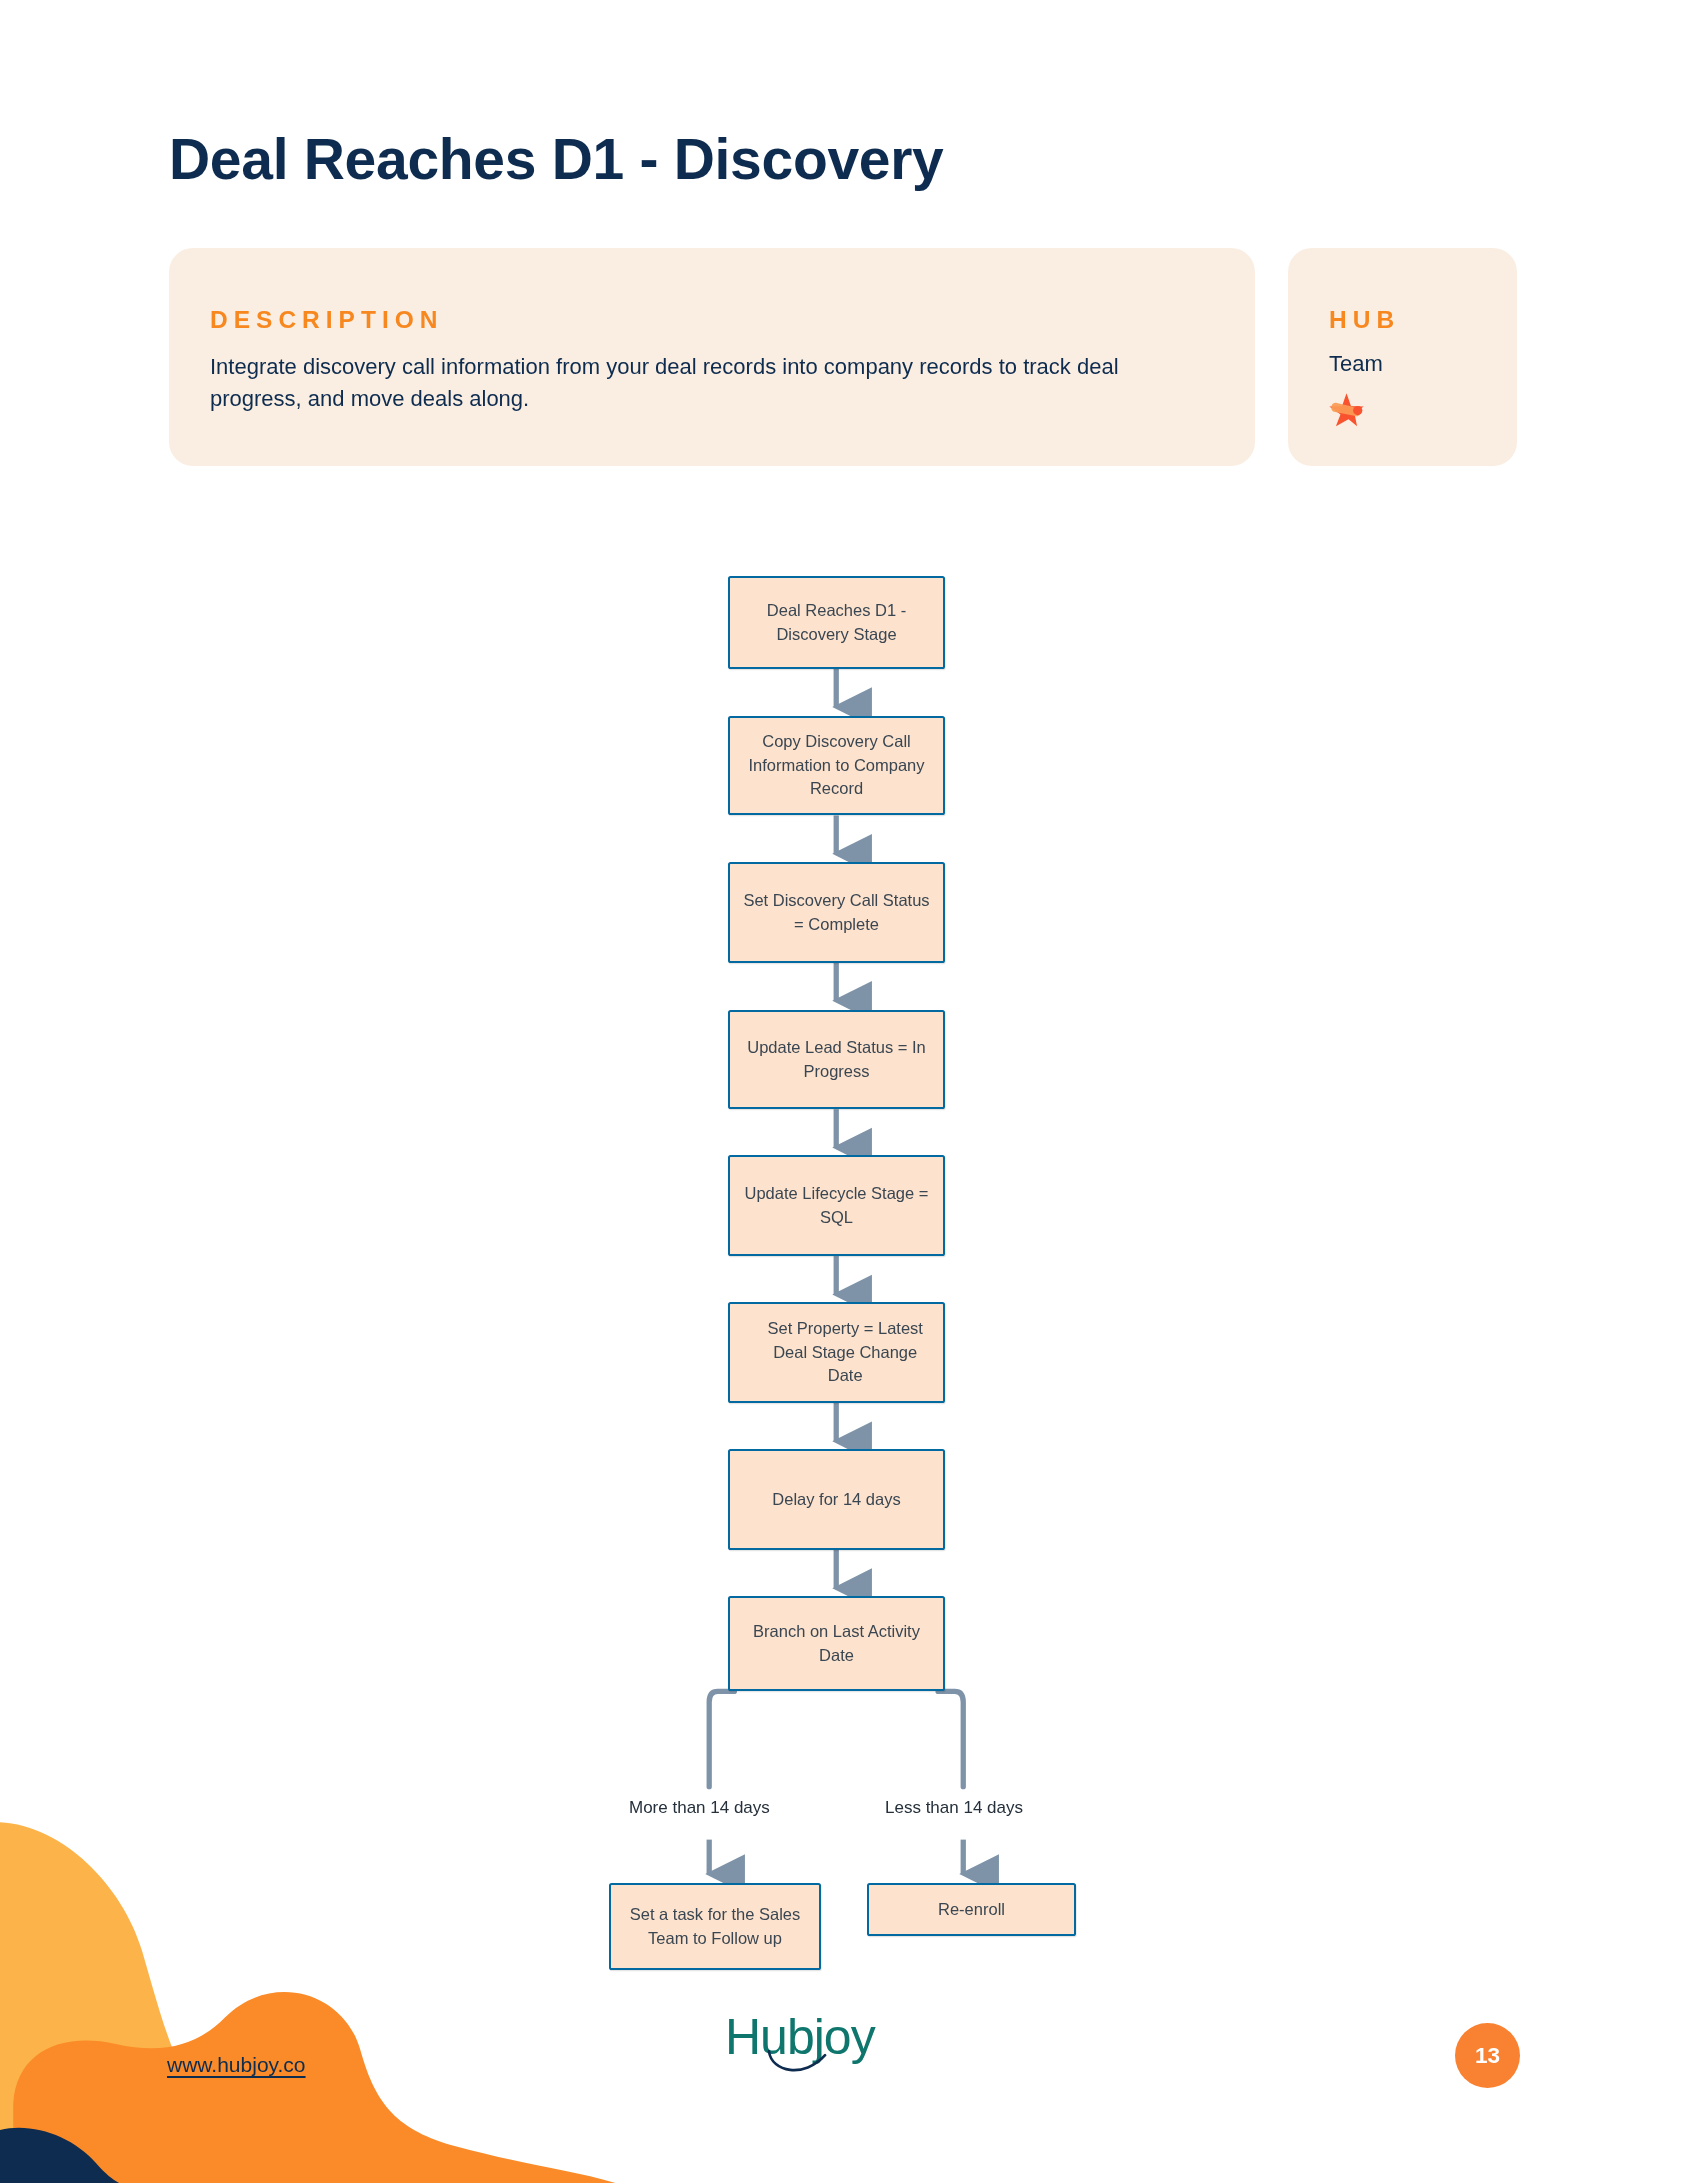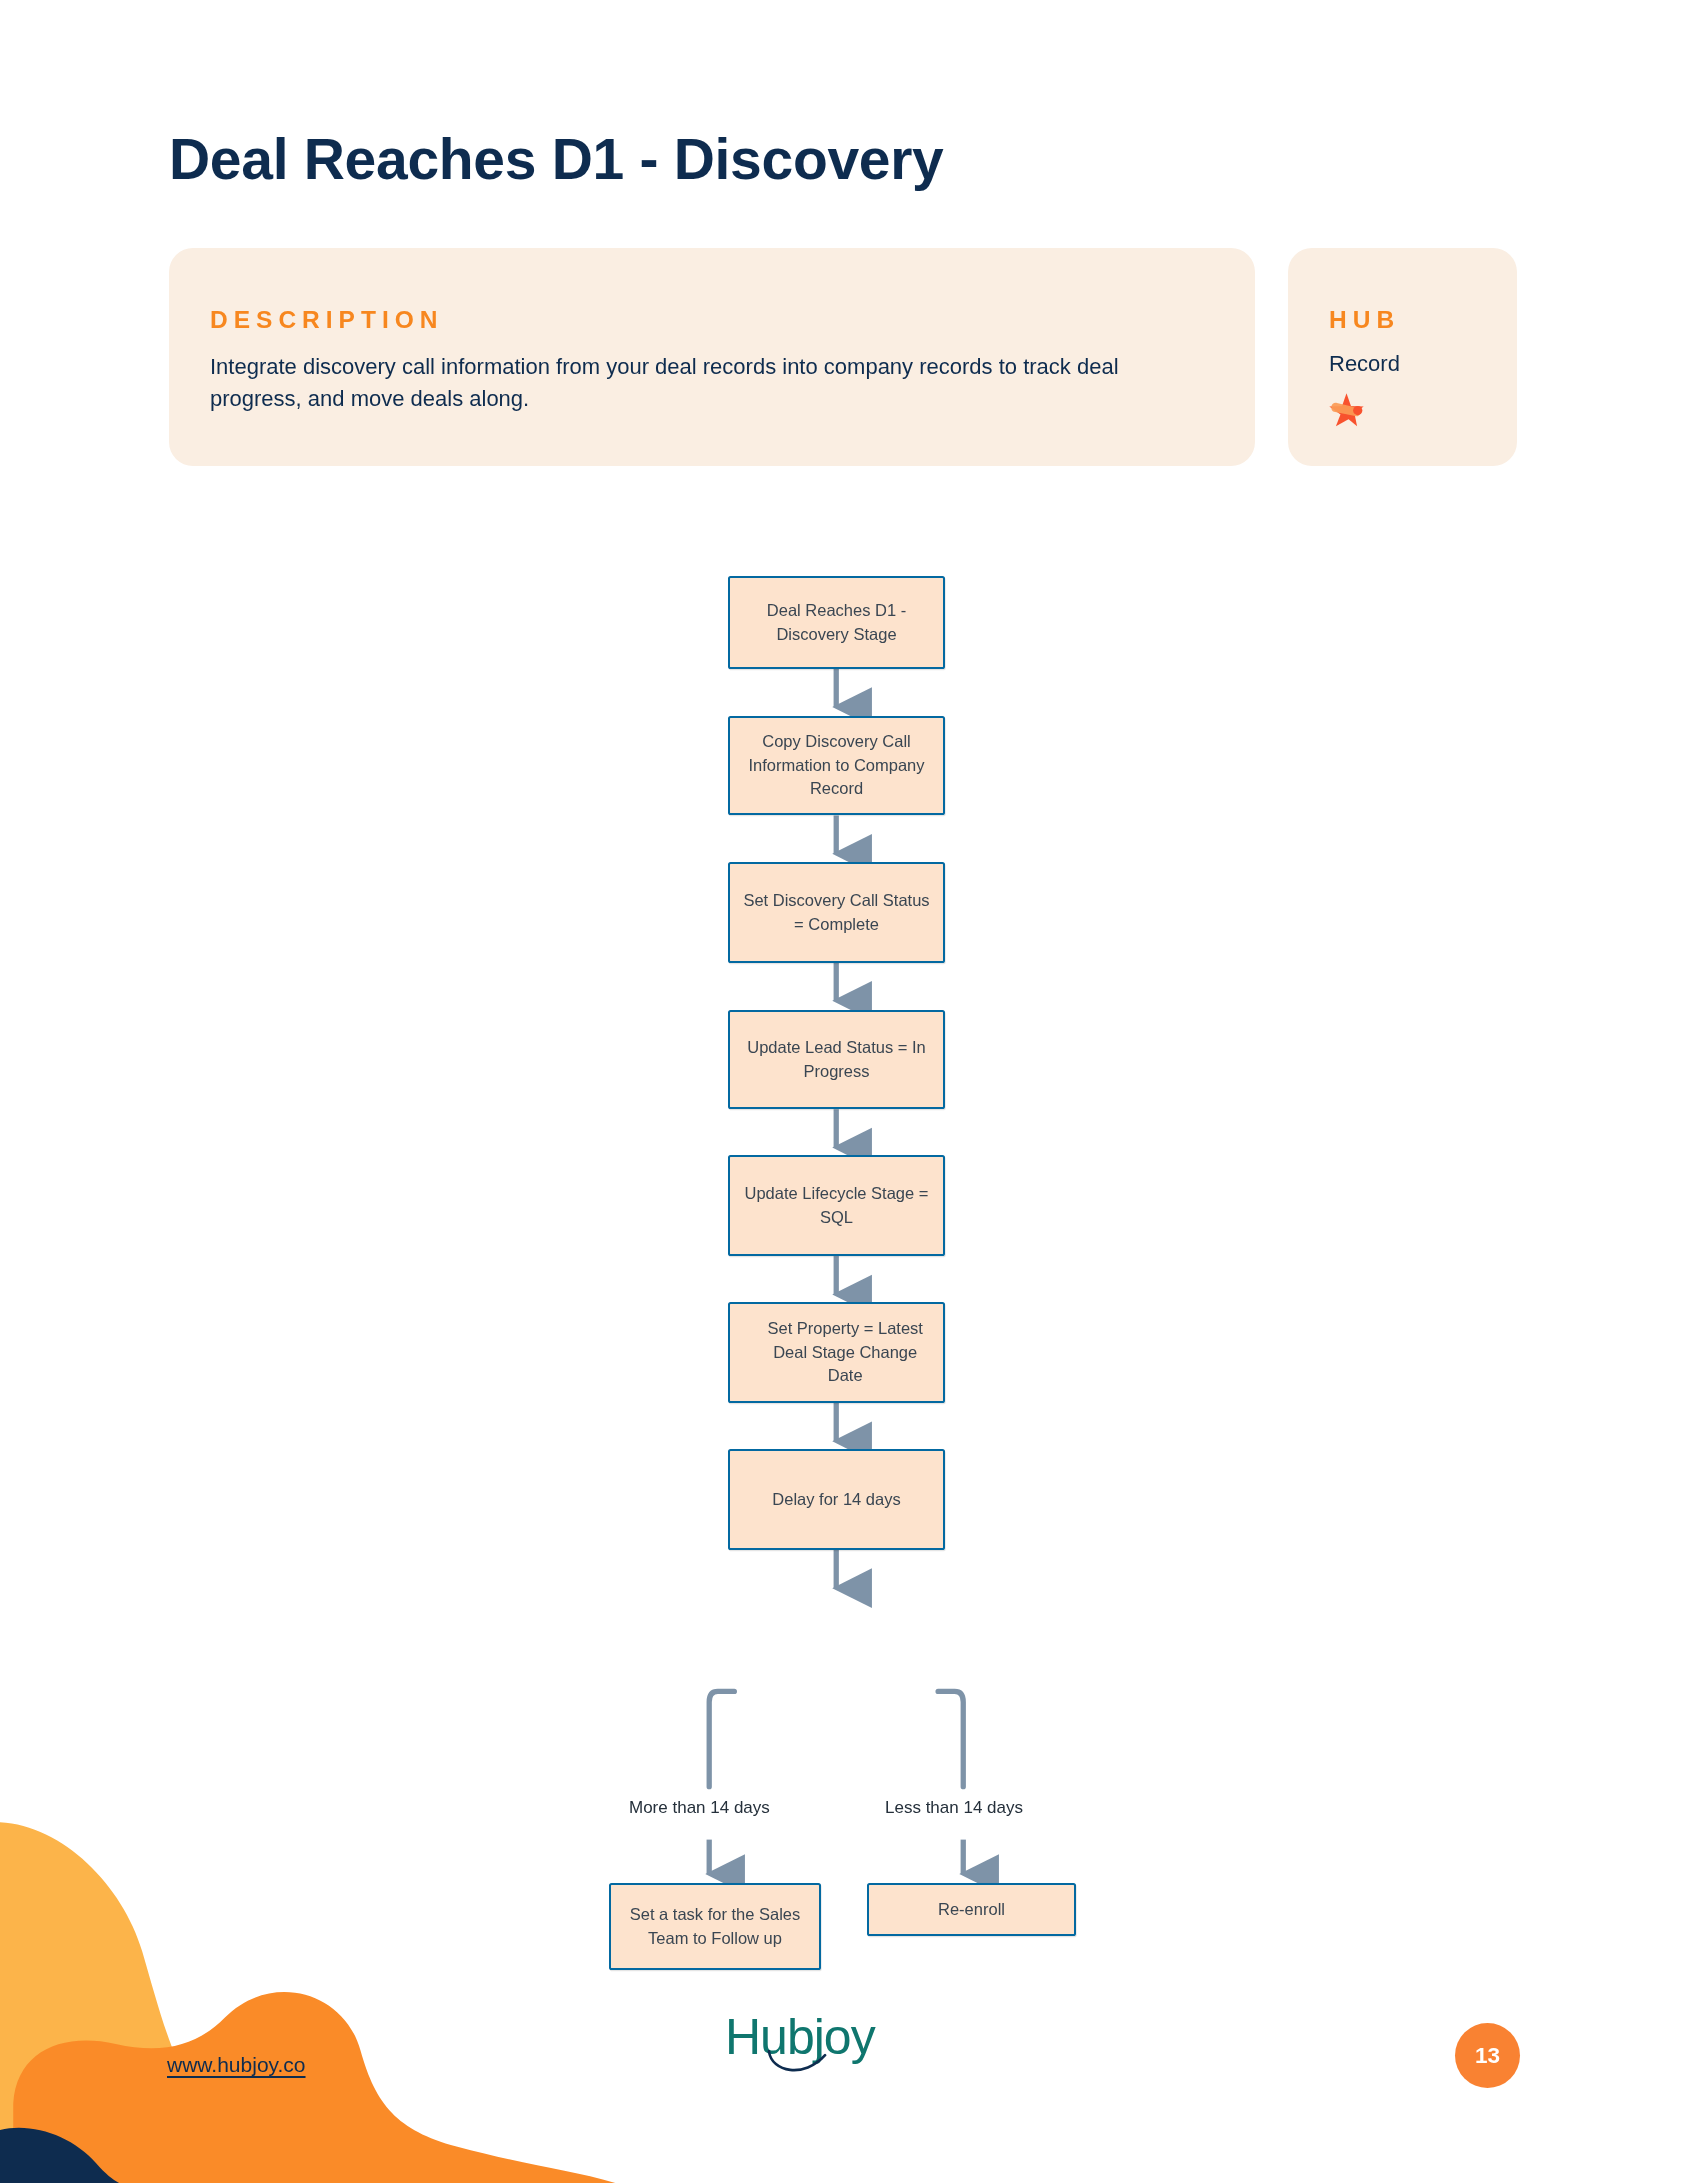--- a/index.html
+++ b/index.html
@@ -103,21 +103,21 @@
 
 <div id="page-title">Deal Reaches D1 - Discovery</div>
 
 <div class="card" id="description-card">
   <div class="card-heading">DESCRIPTION</div>
   <div id="description-body">Integrate discovery call information from your deal records into company records to track deal progress, and move deals along.</div>
 </div>
 
 <div class="card" id="hub-card">
   <div class="card-heading">HUB</div>
-  <div id="hub-value">Record</div>
+  <div id="hub-value">Team</div>
   <svg id="hub-icon" viewBox="0 0 56 56" aria-hidden="true">
     <path fill="#f8522e" d="M28 2 L35 22 L28 30 L21 22 Z"></path>
     <path fill="#f8522e" d="M54 22 L37 34 L27 31 L30 21 Z"></path>
     <path fill="#f8522e" d="M2 22 L26 21 L29 31 L19 34 Z"></path>
     <path fill="#f8522e" d="M12 52 L20 31 L30 31 L33 40 Z"></path>
     <path fill="#f8522e" d="M44 52 L27 38 L30 29 L40 32 Z"></path>
     <path fill="#fb9a55" opacity="0.92" d="M5 23 C5 18.5 9 15.5 13.5 16.5 L44 24 C48 25 50 28.5 49 32 C48 35.5 44.5 37.5 41 36.5 L9 30 C6.5 29.4 5 26.5 5 23 Z"></path>
     <circle cx="45" cy="28" r="7" fill="#f8522e"></circle>
   </svg>
 </div>
@@ -155,20 +155,21 @@
   <div class="node" style="left:728px; top:359px; width:217px; height:101px;">Set Discovery Call Status = Complete</div>
 
   <div class="node" style="left:728px; top:507px; width:217px; height:99px;">Update Lead Status = In Progress</div>
 
   <div class="node" style="left:728px; top:652px; width:217px; height:101px;">Update Lifecycle Stage = SQL</div>
 
   <div class="node" style="left:728px; top:799px; width:217px; height:101px;padding-left:24px;">Set Property = Latest Deal Stage Change Date</div>
 
   <div class="node" style="left:728px; top:946px; width:217px; height:101px;">Delay for 14 days</div>
 
+  <div class="node" style="left:728px; top:1093px; width:217px; height:95px;">Branch on Last Activity Date</div>
 
   <div class="branch-label" style="left:629px; top:1295px;">More than 14 days</div>
 
   <div class="branch-label" style="left:885px; top:1295px;">Less than 14 days</div>
 
   <div class="node" style="left:609px; top:1380px; width:212px; height:87px;">Set a task for the Sales Team to Follow up</div>
 
   <div class="node" style="left:867px; top:1380px; width:209px; height:53px;">Re-enroll</div>
 </div>
 

